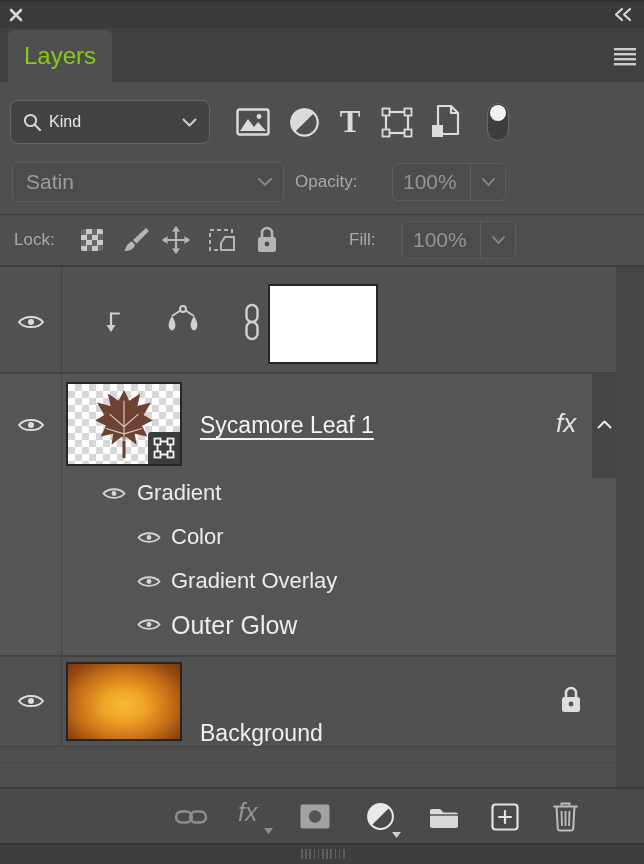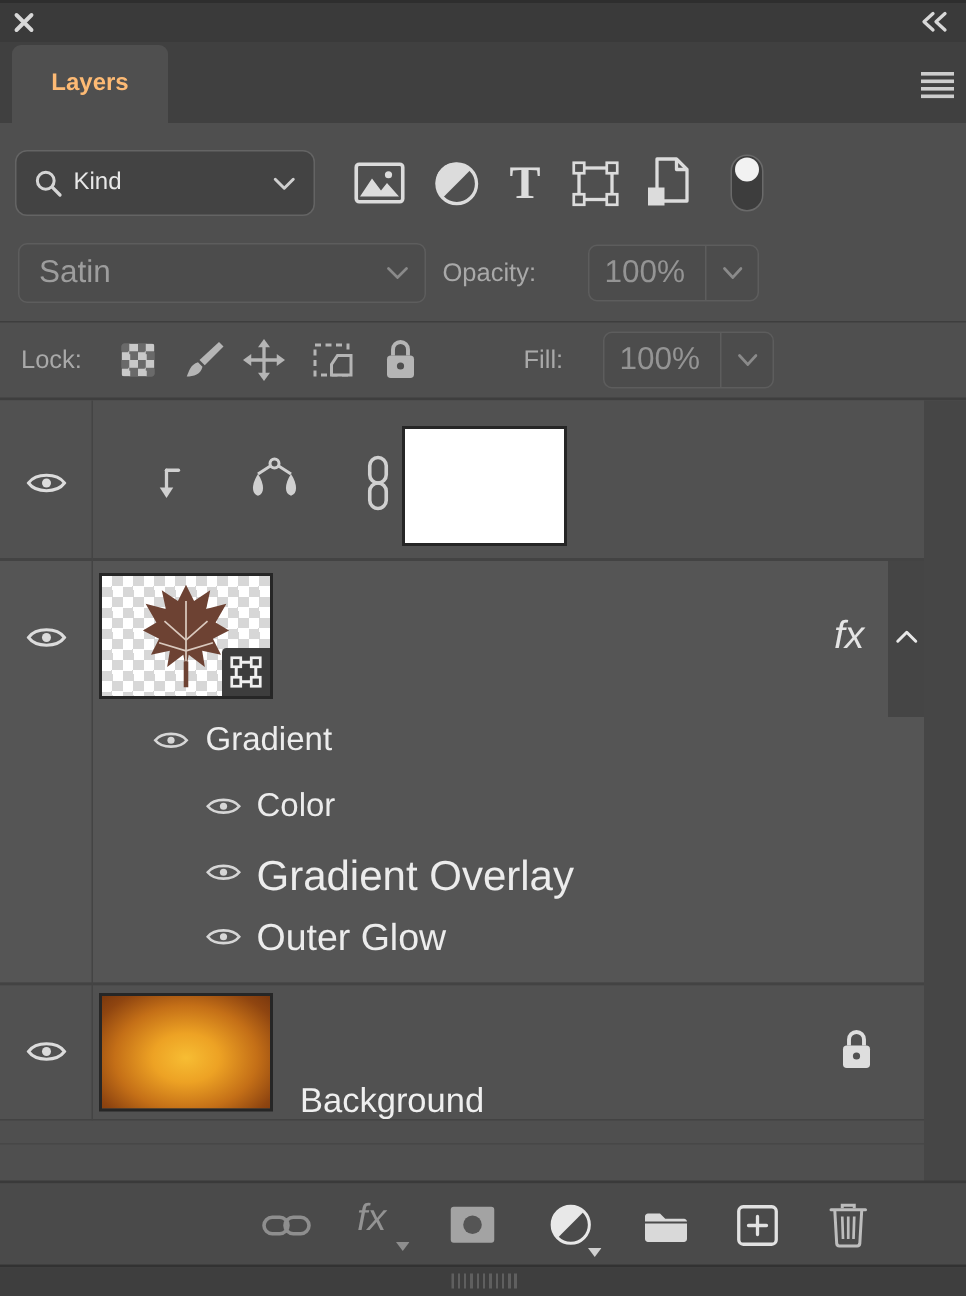--- a/index.html
+++ b/index.html
@@ -44,21 +44,21 @@
     </svg>
   </div>
   <div class="abs icon" style="left:612px;top:7px;width:22px;height:15px;">
     <svg width="20" height="15" viewBox="0 0 20 15">
       <path d="M9 2 L3 7.5 L9 13 M17 2 L11 7.5 L17 13" fill="none" stroke="#d8d8d8" stroke-width="2.2" stroke-linecap="round" stroke-linejoin="round"></path>
     </svg>
   </div>
 
   <div class="abs" style="left:0;top:28px;width:644px;height:54px;background:#404040;"></div>
   <div class="abs" style="left:8px;top:30px;width:104px;height:52px;background:#4f4f4f;border-radius:6px 6px 0 0;display:flex;align-items:center;justify-content:center;">
-    <span style="color:#fdba74;font-size:16px;font-weight:700;">Layers</span>
+    <span style="color:#84cc16;font-size:24px;font-weight:400;">Layers</span>
   </div>
   <div class="abs icon" style="left:612px;top:46px;width:26px;height:20px;">
     <svg width="24" height="19" viewBox="0 0 24 19">
       <rect x="1" y="1" width="22" height="2.4" fill="#cdcdcd"></rect>
       <rect x="1" y="6" width="22" height="2.4" fill="#cdcdcd"></rect>
       <rect x="1" y="11" width="22" height="2.4" fill="#cdcdcd"></rect>
       <rect x="1" y="16" width="22" height="2.4" fill="#cdcdcd"></rect>
     </svg>
   </div>
 
@@ -239,20 +239,21 @@
     <div class="abs" style="right:0;bottom:0;width:32px;height:32px;background:#3d3d3d;border-radius:3px 0 0 0;display:flex;align-items:center;justify-content:center;">
       <svg width="22" height="22" viewBox="0 0 22 22">
         <rect x="4.5" y="4.5" width="13" height="13" fill="none" stroke="#f0f0f0" stroke-width="2"></rect>
         <rect x="1.5" y="1.5" width="6" height="6" fill="#3d3d3d" stroke="#f0f0f0" stroke-width="1.8"></rect>
         <rect x="14.5" y="1.5" width="6" height="6" fill="#3d3d3d" stroke="#f0f0f0" stroke-width="1.8"></rect>
         <rect x="1.5" y="14.5" width="6" height="6" fill="#3d3d3d" stroke="#f0f0f0" stroke-width="1.8"></rect>
         <rect x="14.5" y="14.5" width="6" height="6" fill="#3d3d3d" stroke="#f0f0f0" stroke-width="1.8"></rect>
       </svg>
     </div>
   </div>
+  <span class="abs txt underlined" style="left:200px;top:412px;color:#f4f4f4;">Sycamore Leaf 1</span>
   <span class="abs fxtext" style="left:556px;top:408px;">fx</span>
   <div class="abs icon" style="left:596px;top:419px;width:16px;height:10px;">
     <svg width="15" height="9" viewBox="0 0 15 9">
       <path d="M1.5 7.5 L7.5 1.5 L13.5 7.5" fill="none" stroke="#e8e8e8" stroke-width="2" stroke-linecap="round" stroke-linejoin="round"></path>
     </svg>
   </div>
 
   <div class="abs icon" style="left:102px;top:486px;width:24px;height:15px;">
     <svg width="24" height="15" viewBox="0 0 24 15">
       <path d="M1.5 7.5 C6 1.8 18 1.8 22.5 7.5 C18 13.2 6 13.2 1.5 7.5 Z" fill="none" stroke="#d6d6d6" stroke-width="1.8"></path>
@@ -268,21 +269,21 @@
     </svg>
   </div>
   <span class="abs" style="left:171px;top:524px;color:#ececec;font-size:22px;">Color</span>
 
   <div class="abs icon" style="left:137px;top:574px;width:24px;height:15px;">
     <svg width="24" height="15" viewBox="0 0 24 15">
       <path d="M1.5 7.5 C6 1.8 18 1.8 22.5 7.5 C18 13.2 6 13.2 1.5 7.5 Z" fill="none" stroke="#d6d6d6" stroke-width="1.8"></path>
       <circle cx="12" cy="7.5" r="2.4" fill="#d6d6d6"></circle>
     </svg>
   </div>
-  <span class="abs" style="left:171px;top:568px;color:#ececec;font-size:28px;">Gradient Overlay</span>
+  <span class="abs" style="left:171px;top:568px;color:#ececec;font-size:22px;">Gradient Overlay</span>
 
   <div class="abs icon" style="left:137px;top:617px;width:24px;height:15px;">
     <svg width="24" height="15" viewBox="0 0 24 15">
       <path d="M1.5 7.5 C6 1.8 18 1.8 22.5 7.5 C18 13.2 6 13.2 1.5 7.5 Z" fill="none" stroke="#d6d6d6" stroke-width="1.8"></path>
       <circle cx="12" cy="7.5" r="2.4" fill="#d6d6d6"></circle>
     </svg>
   </div>
   <span class="abs" style="left:171px;top:611px;color:#ececec;font-size:25px;">Outer Glow</span>
 
   <div class="abs rowdiv" style="left:0;top:655px;width:616px;height:2px;"></div>

